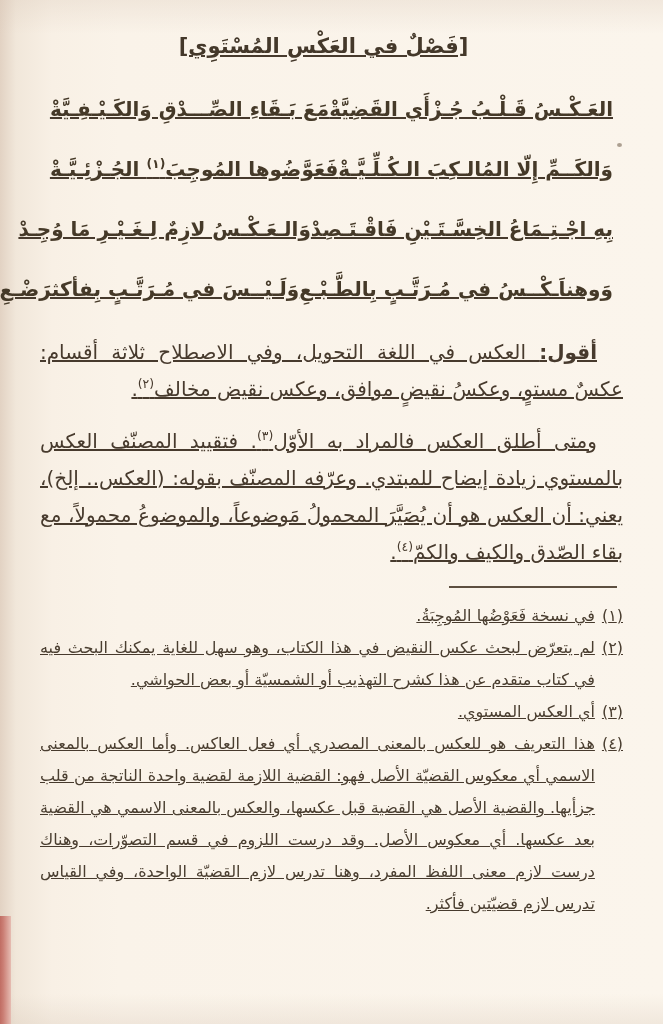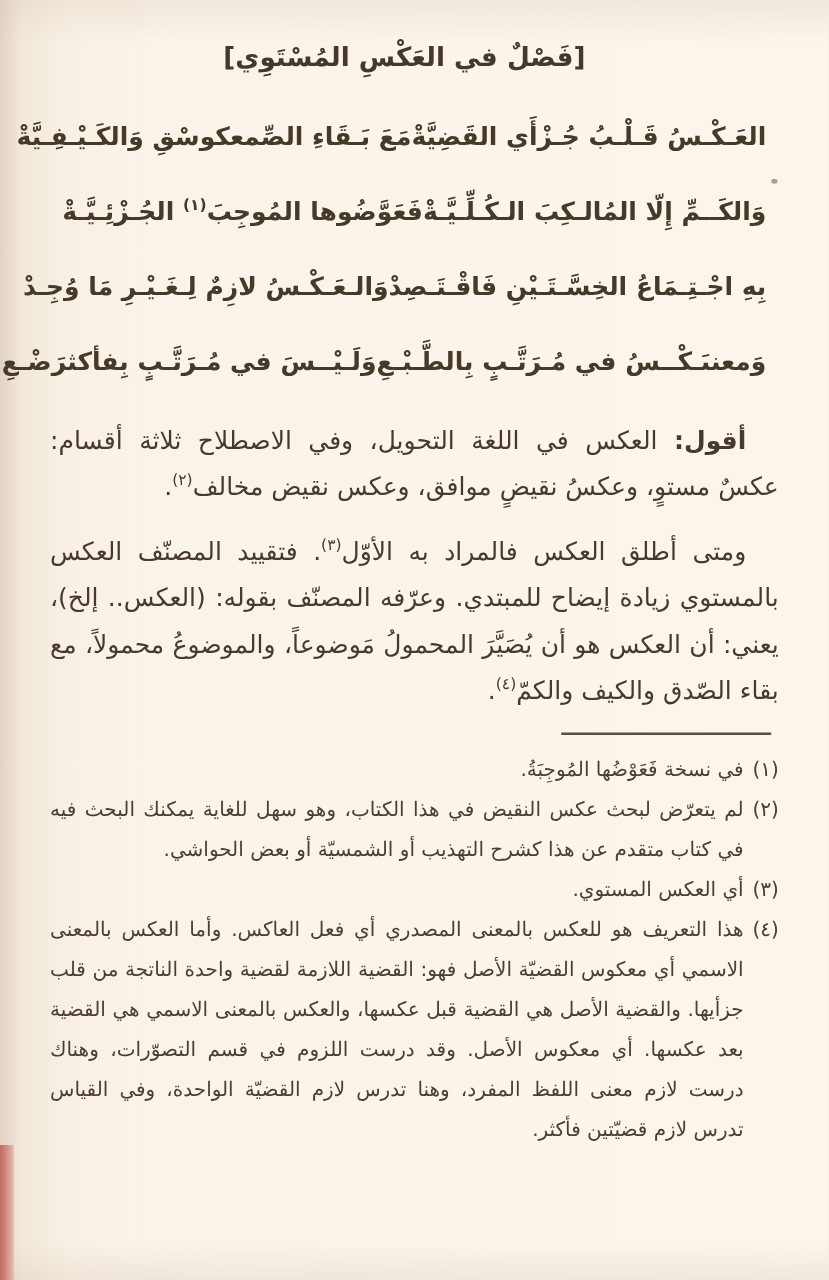--- a/index.html
+++ b/index.html
@@ -11,20 +11,21 @@
     overflow: hidden;
     box-sizing: border-box;
     direction: rtl;
     font-family: "DejaVu Sans", sans-serif;
     color: #473a2d;
     padding: 34px 40px 0 40px;
     background:
       linear-gradient(to bottom, rgba(216,198,182,0.28) 0px, rgba(216,198,182,0) 34px),
       linear-gradient(to top, rgba(210,192,176,0.25) 0px, rgba(210,192,176,0) 30px),
       linear-gradient(to right, #e2d2c3 0px, #f1e7da 16px, #f8f0e5 52px, #faf3e9 120px, #fbf5ec 100%);
+    text-decoration: underline;
   }
   .title {
     text-align: center;
     font-size: 21px;
     font-weight: bold;
     color: #44382a;
     margin: 0 16px 36px 0;
   }
   .poem { padding: 0 10px 0 22px; margin-bottom: 28px; }
   .bayt {
@@ -84,32 +85,32 @@
 <div class="page">
 
   <div class="pink-strip"></div>
   <div class="speck"></div>
 
   <h1 class="title">[فَصْلٌ في العَكْسِ المُسْتَوِي]</h1>
 
   <div class="poem">
     <div class="bayt">
       <span class="hemistich">العَـكْـسُ قَـلْـبُ جُـزْأَي القَضِيَّةْ</span>
-      <span class="hemistich">مَعَ بَـقَاءِ الصِّمعكوسْقِ وَالكَـيْـفِـيَّةْ</span>
+      <span class="hemistich">مَعَ بَـقَاءِ الصِّـــدْقِ وَالكَـيْـفِـيَّةْ</span>
     </div>
     <div class="bayt">
       <span class="hemistich">وَالكَــمِّ إِلّا المُالـكِبَ الـكُـلِّـيَّـةْ</span>
       <span class="hemistich">فَعَوَّضُوها المُوجِبَ<sup>(١)</sup> الجُـزْئِـيَّـةْ</span>
     </div>
     <div class="bayt">
       <span class="hemistich">بِهِ اجْـتِـمَاعُ الخِسَّـتَـيْنِ فَاقْـتَـصِدْ</span>
       <span class="hemistich">وَالـعَـكْـسُ لازِمٌ لِـغَـيْـرِ مَا وُجِـدْ</span>
     </div>
     <div class="bayt">
-      <span class="hemistich">وَمعنىَـكْــسُ في مُـرَتَّـبٍ بِالطَّـبْـعِ</span>
+      <span class="hemistich">وَوهناَـكْــسُ في مُـرَتَّـبٍ بِالطَّـبْـعِ</span>
       <span class="hemistich">وَلَـيْــسَ في مُـرَتَّـبٍ بِفأكثرَضْـعِ</span>
     </div>
   </div>
 
   <div class="prose">
     <p><span class="lead">أقول:</span><span> العكس في اللغة التحويل، وفي الاصطلاح ثلاثة أقسام: عكسٌ مستوٍ، وعكسُ نقيضٍ موافق، وعكس نقيض مخالف<sup>(٢)</sup>.</span></p>
     <p><span class="lead"></span><span>ومتى أطلق العكس فالمراد به الأوّل<sup>(٣)</sup>. فتقييد المصنّف العكس بالمستوي زيادة إيضاح للمبتدي. وعرّفه المصنّف بقوله: (العكس.. إلخ)، يعني: أن العكس هو أن يُصَيَّرَ المحمولُ مَوضوعاً، والموضوعُ محمولاً، مع بقاء الصّدق والكيف والكمّ<sup>(٤)</sup>.</span></p>
   </div>
 
   <div class="fn-divider"></div>

